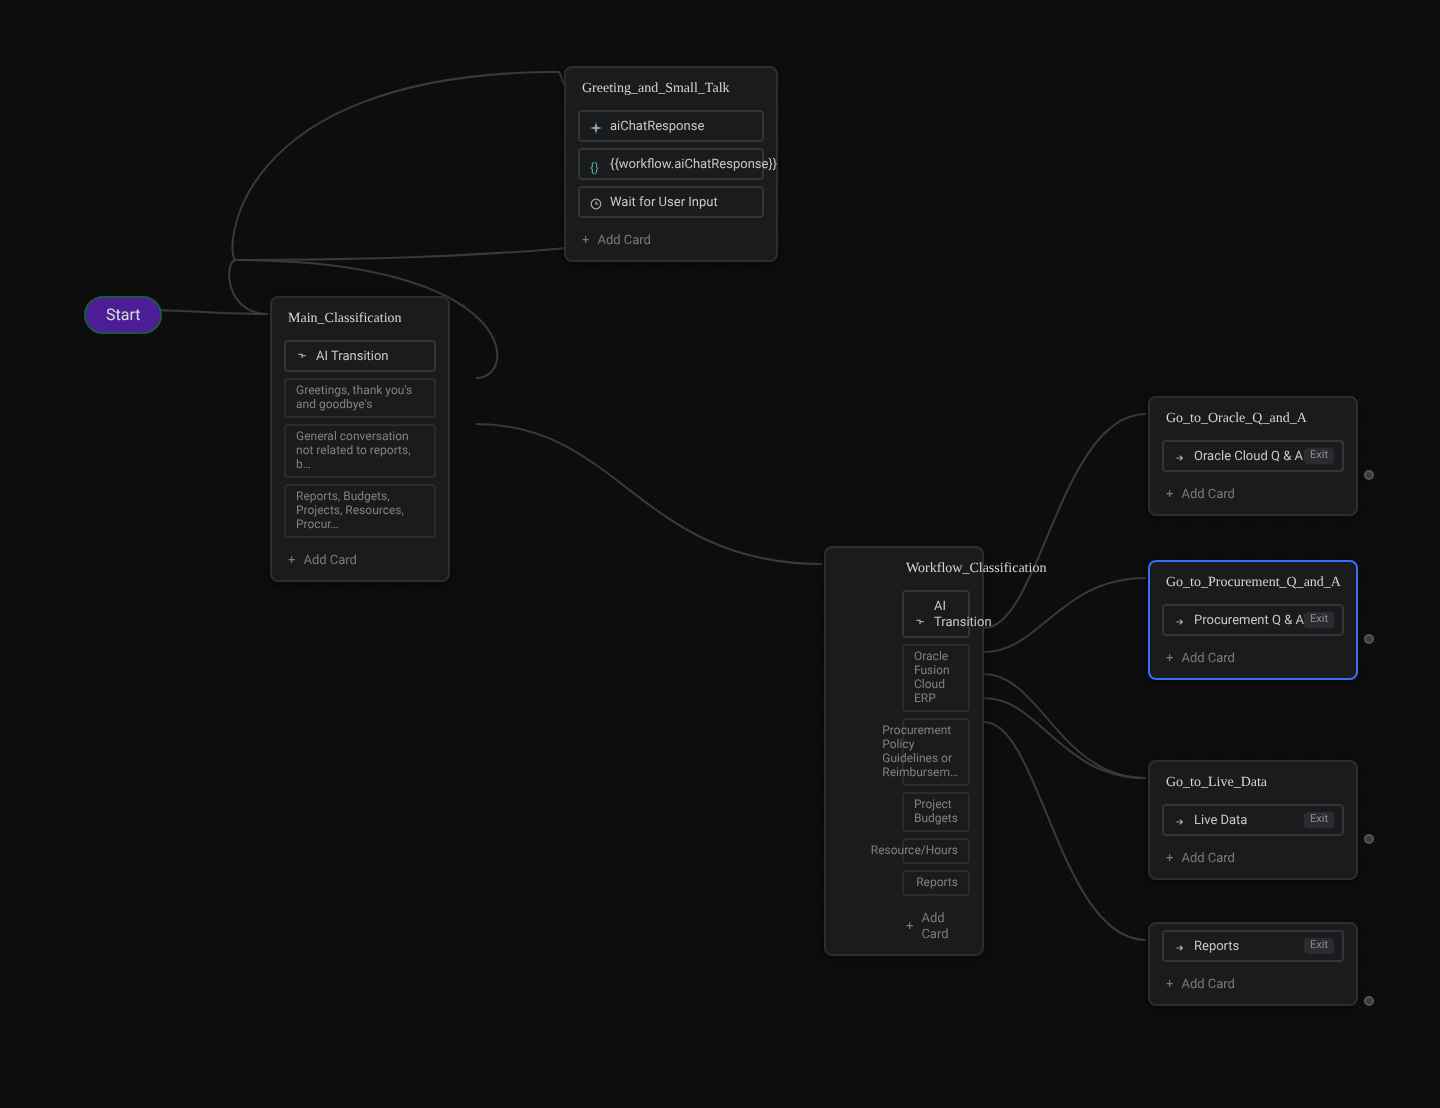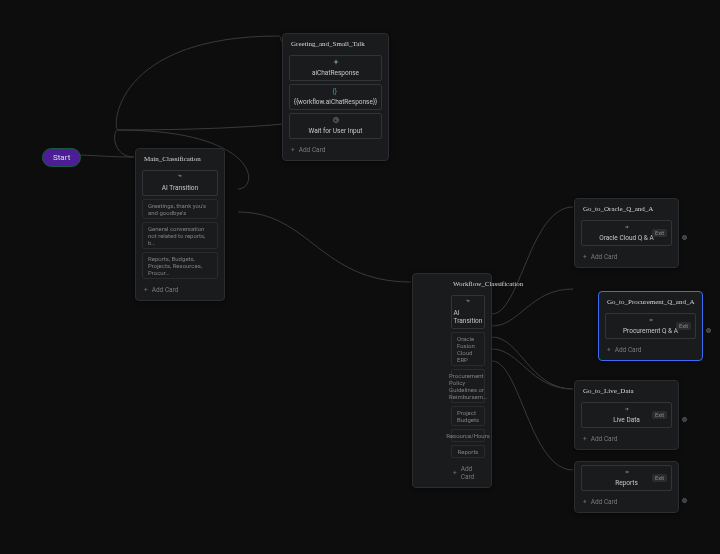--- a/index.html
+++ b/index.html
@@ -28,21 +28,21 @@
 
     .card {
       background:#1a1b1d; border:1px solid #2c2d30; border-radius:4px;
       box-shadow:0 1px 4px rgba(0,0,0,.5);
     }
     .card.sel { border:1.5px solid #3a6cf6; }
     .card-title { font-size:7px; color:#d6d6d6; padding:6px 8px 4px; font-weight:500;font-family:Liberation Serif, serif; }
 
     .row { margin:3px 6px; border:1px solid #333437; border-radius:2px;
            padding:3px 5px; font-size:6.5px; color:#c7c7c7;
-           display:flex; align-items:center; gap:4px; position:relative;flex-direction:column; }
+           display:flex; align-items:flex-end; gap:4px; position:relative; }
     .row.sub { color:#818181; font-size:6px; padding:2px 5px; border-color:#2a2b2d; }
     .row.sub.right { justify-content:flex-end; }
 
     .icon { width:6px; height:6px; flex-shrink:0; display:inline-block; }
     .badge {
       position:absolute; right:4px; top:50%; transform:translateY(-50%);
       font-size:5.5px; color:#8d8d8d; background:#2b2c2f; border-radius:2px;
       padding:1px 3px;
     }
 
@@ -176,21 +176,21 @@
     <span>Oracle Cloud Q &amp; A</span>
     <span class="badge">Exit</span>
   </div>
   <div class="add-card">
     <span>+</span>
     <span>Add Card</span>
   </div>
   <div class="port" style="right:-9px; top:36px;"></div>
 </div>
 
-<div class="node card sel" style="left:598px; top:280px; width:105px;margin-top:11px;">
+<div class="node card sel" style="left:574px; top:280px; width:105px;">
   <div class="card-title">Go_to_Procurement_Q_and_A</div>
   <div class="row">
     <span class="icon">
       <svg viewBox="0 0 10 10">
             <path d="M2 5 H7 M5 3 L7 5 L5 7" stroke="#aaa" stroke-width="1" fill="none"></path>
           </svg>
     </span>
     <span>Procurement Q &amp; A</span>
     <span class="badge">Exit</span>
   </div>

